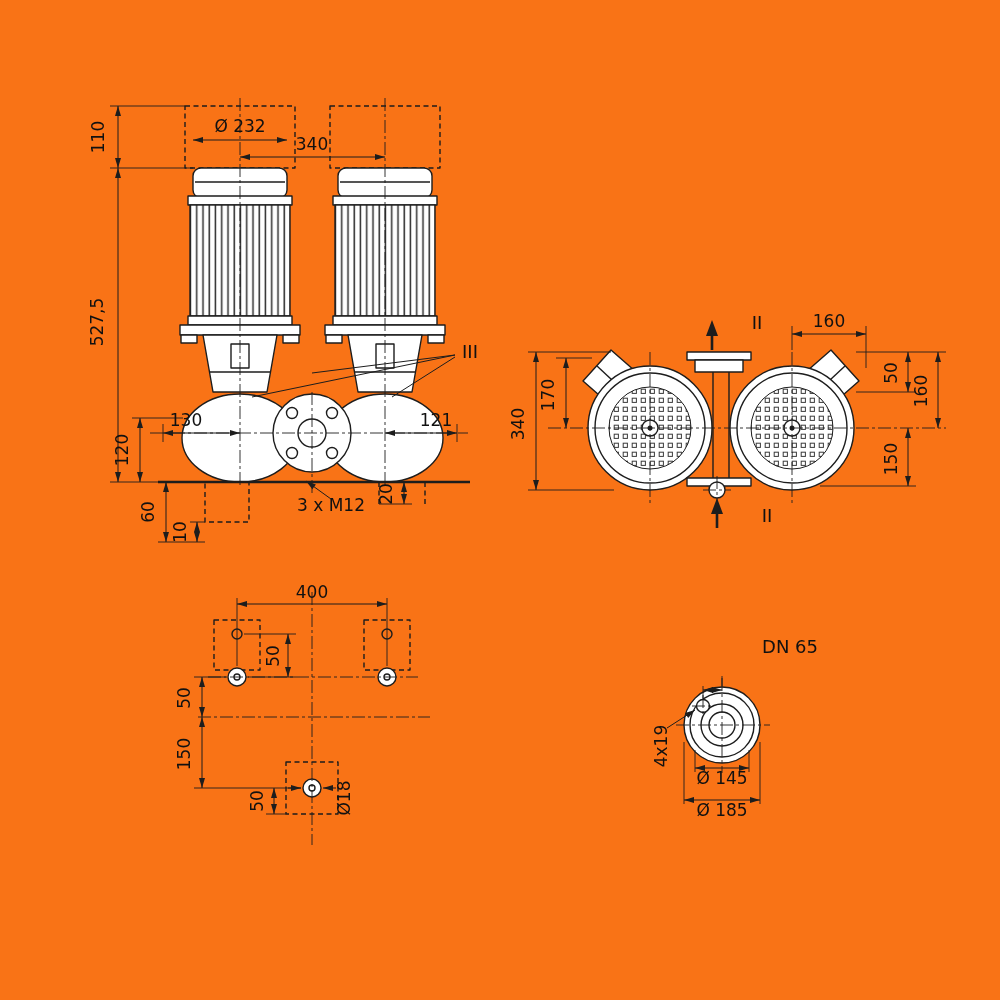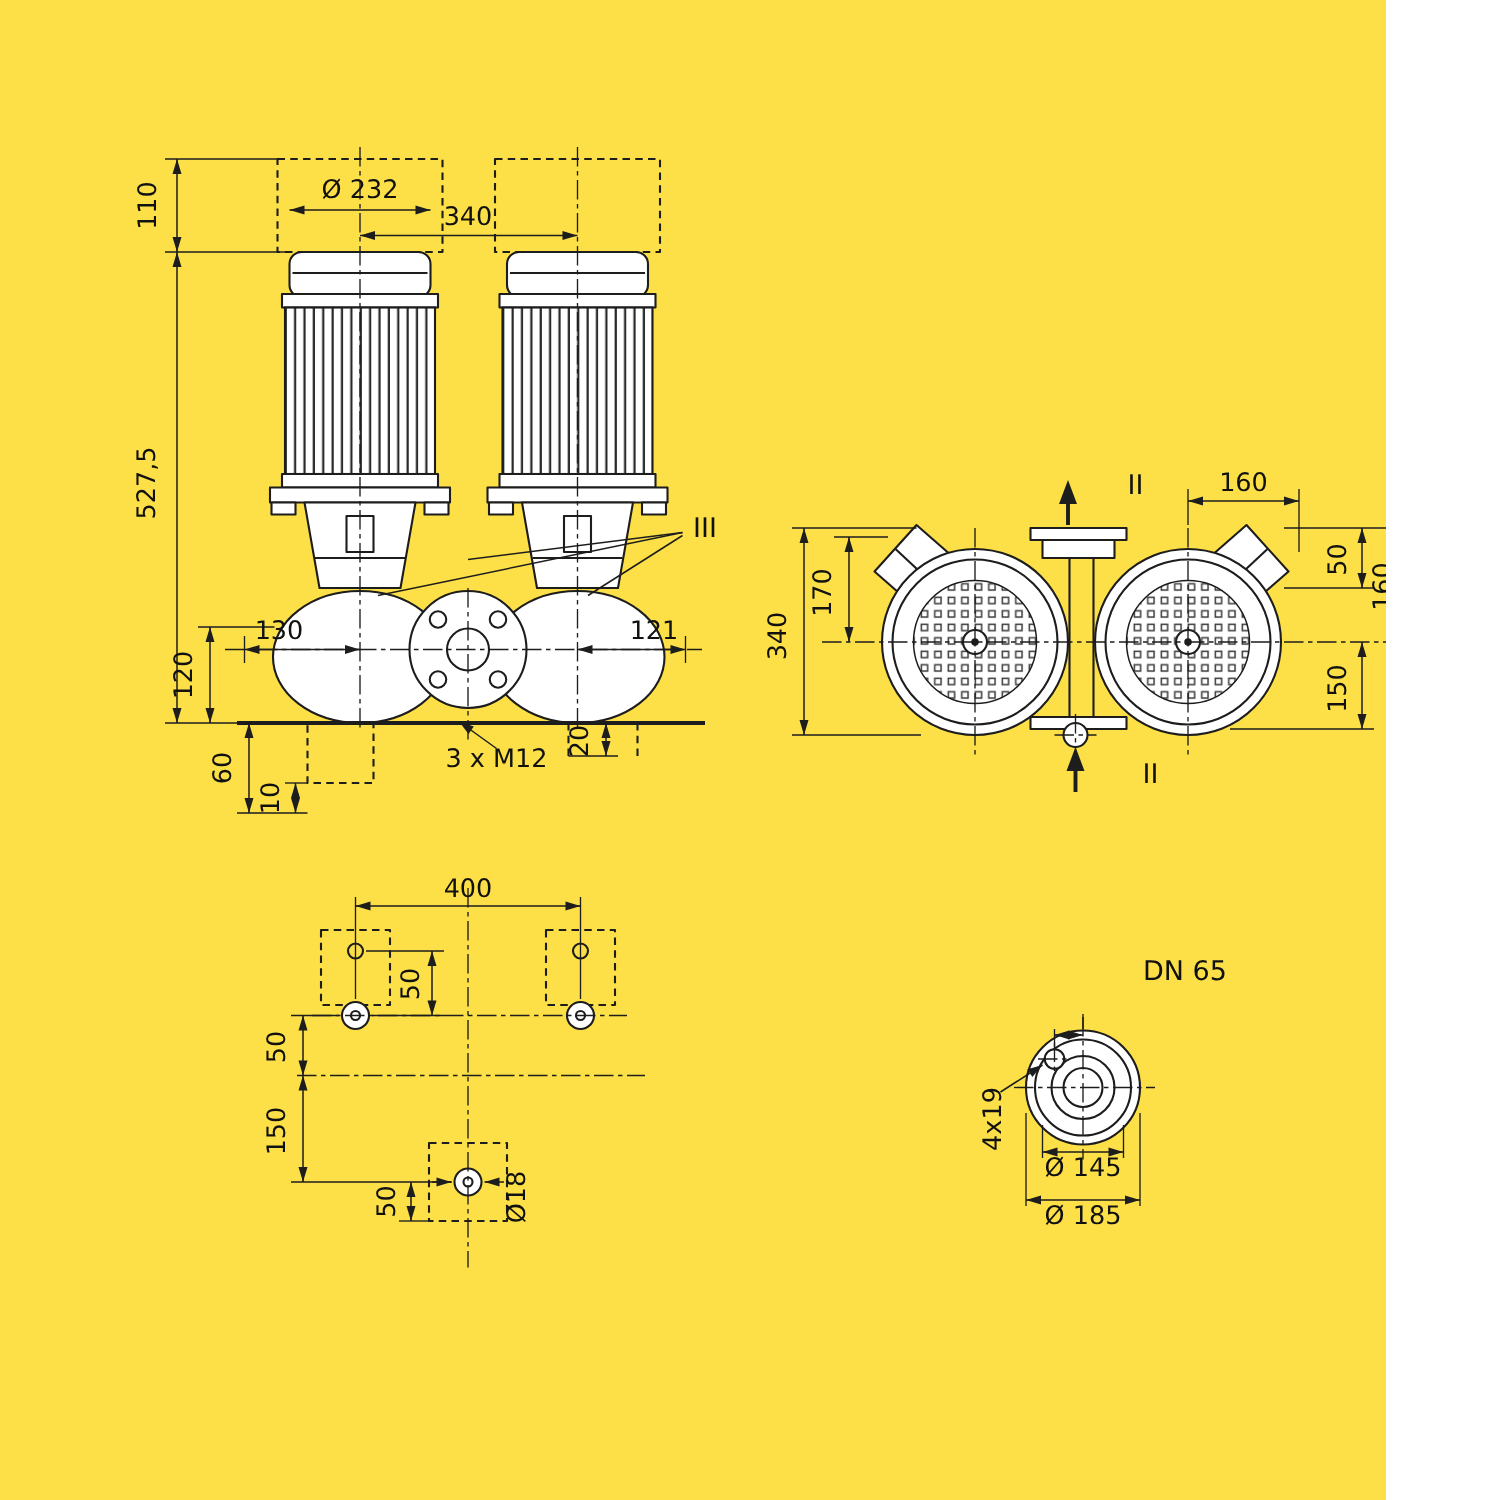--- a/index.html
+++ b/index.html
@@ -1,16 +1,16 @@
 <!DOCTYPE html>
 <html><head>
 <meta charset="utf-8">
 <style>
   html,body{margin:0;padding:0;background:#ffffff}
-  .page{width:924px;height:1000px;background:#fde047;font-family:"DejaVu Sans",sans-serif;position:relative;overflow:hidden}
+  .page{width:1000px;height:1000px;background:#f97316;font-family:"DejaVu Sans",sans-serif;position:relative;overflow:hidden}
   svg{display:block}
   .o{fill:none;stroke:#1d1d1d;stroke-width:1.4;stroke-linejoin:round}
   .of{fill:#ffffff;stroke:#1d1d1d;stroke-width:1.4;stroke-linejoin:round}
   .thick{stroke-width:2.6}
   .d{fill:none;stroke:#1d1d1d;stroke-width:1}
   .ext{fill:none;stroke:#1d1d1d;stroke-width:0.9}
   .dash{stroke-dasharray:5 3.5}
   .cl{fill:none;stroke:#1d1d1d;stroke-width:0.9;stroke-dasharray:13 3 3 3}
   text.dim{font-family:"DejaVu Sans",sans-serif;font-size:17px;fill:#111111}
   text.lbl{font-size:18px}

